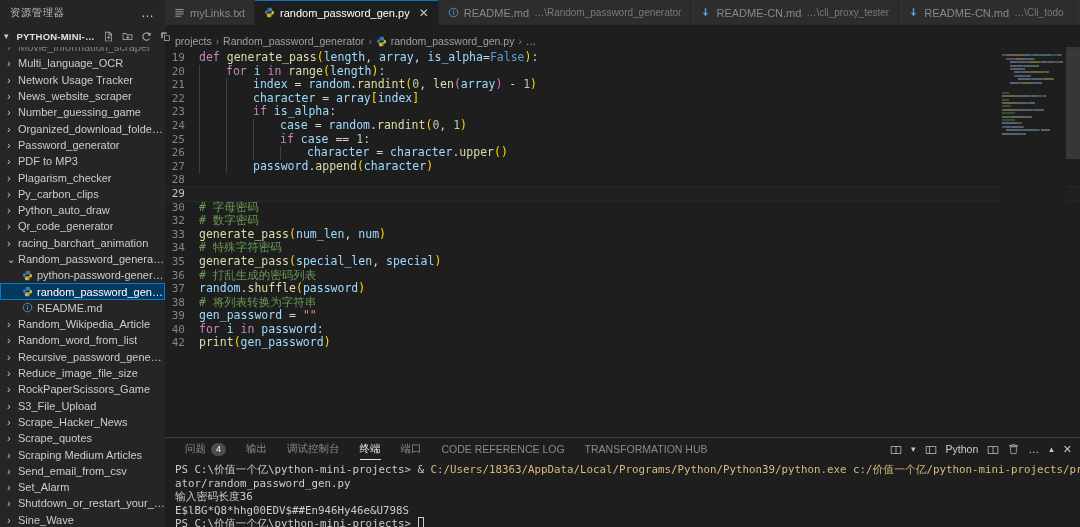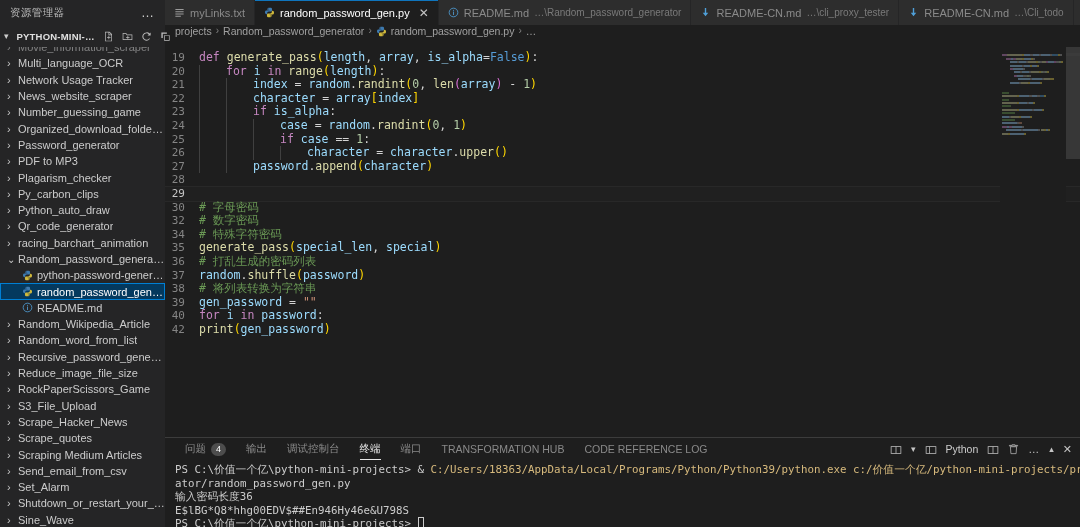--- a/index.html
+++ b/index.html
@@ -45,21 +45,21 @@
   .sb-actions {
     width: 165px; flex: 0 0 165px; background: #252526;
     display: flex; align-items: center; gap: 8px; padding: 0 8px 0 4px;
     color: #cccccc;
   }
   .sb-actions .chev { font-size: 9px; color:#cccccc; }
   .sb-actions .proj { font-size: 9.5px; font-weight: bold; color:#e0e0e0; letter-spacing:.2px; flex:0 0 auto;}
   .sb-actions .ai { font-size: 11px; color:#cfcfcf; opacity:.95 }
 
   .breadcrumbs {
-    flex: 1; background: #1e1e1e; display:flex; align-items:flex-start; gap:4px;
+    flex: 1; background: #1e1e1e; display:flex; align-items:flex-end; gap:4px;
     padding: 0 10px; font-size: 10.5px; color:#a0a0a0; white-space: nowrap; overflow: hidden;
   }
   .breadcrumbs .sep { color: #808080; font-size: 10px; }
 
   
   .body { flex: 1; display: flex; min-height: 0; }
 
   
   .sidebar {
     width: 165px; flex: 0 0 165px; background: #252526;
@@ -379,20 +379,21 @@
             <div class="cline"><span class="ln">22</span><span class="code"><span class="ind" style="width: 27px;"></span><span class="ind" style="width: 27px;"></span><span class="var">character </span><span class="op">= </span><span class="var">array</span><span class="pn">[</span><span class="var">index</span><span class="pn">]</span></span></div>
             <div class="cline"><span class="ln">23</span><span class="code"><span class="ind" style="width: 27px;"></span><span class="ind" style="width: 27px;"></span><span class="kw">if </span><span class="var">is_alpha</span><span class="op">:</span></span></div>
             <div class="cline"><span class="ln">24</span><span class="code"><span class="ind" style="width: 27px;"></span><span class="ind" style="width: 27px;"></span><span class="ind" style="width: 27px;"></span><span class="var">case </span><span class="op">= </span><span class="var">random</span><span class="op">.</span><span class="fn">randint</span><span class="pn">(</span><span class="num">0</span><span class="op">, </span><span class="num">1</span><span class="pn">)</span></span></div>
             <div class="cline"><span class="ln">25</span><span class="code"><span class="ind" style="width: 27px;"></span><span class="ind" style="width: 27px;"></span><span class="ind" style="width: 27px;"></span><span class="kw">if </span><span class="var">case </span><span class="op">== </span><span class="num">1</span><span class="op">:</span></span></div>
             <div class="cline"><span class="ln">26</span><span class="code"><span class="ind" style="width: 27px;"></span><span class="ind" style="width: 27px;"></span><span class="ind" style="width: 27px;"></span><span class="ind" style="width: 27px;"></span><span class="var">character </span><span class="op">= </span><span class="var">character</span><span class="op">.</span><span class="fn">upper</span><span class="pn">(</span><span class="pn">)</span></span></div>
             <div class="cline"><span class="ln">27</span><span class="code"><span class="ind" style="width: 27px;"></span><span class="ind" style="width: 27px;"></span><span class="var">password</span><span class="op">.</span><span class="fn">append</span><span class="pn">(</span><span class="var">character</span><span class="pn">)</span></span></div>
             <div class="cline"><span class="ln">28</span><span class="code"></span></div>
             <div class="cline active" style="outline: rgb(40, 40, 40) solid 1px; background: rgb(32, 32, 32);"><span class="ln">29</span><span class="code"></span></div>
             <div class="cline"><span class="ln">30</span><span class="code"><span class="cmt"># 字母密码</span></span></div>
             <div class="cline"><span class="ln">32</span><span class="code"><span class="cmt"># 数字密码</span></span></div>
+            <div class="cline"><span class="ln">33</span><span class="code"><span class="fn">generate_pass</span><span class="pn">(</span><span class="var">num_len</span><span class="op">, </span><span class="var">num</span><span class="pn">)</span></span></div>
             <div class="cline"><span class="ln">34</span><span class="code"><span class="cmt"># 特殊字符密码</span></span></div>
             <div class="cline"><span class="ln">35</span><span class="code"><span class="fn">generate_pass</span><span class="pn">(</span><span class="var">special_len</span><span class="op">, </span><span class="var">special</span><span class="pn">)</span></span></div>
             <div class="cline"><span class="ln">36</span><span class="code"><span class="cmt"># 打乱生成的密码列表</span></span></div>
             <div class="cline"><span class="ln">37</span><span class="code"><span class="var">random</span><span class="op">.</span><span class="fn">shuffle</span><span class="pn">(</span><span class="var">password</span><span class="pn">)</span></span></div>
             <div class="cline"><span class="ln">38</span><span class="code"><span class="cmt"># 将列表转换为字符串</span></span></div>
             <div class="cline"><span class="ln">39</span><span class="code"><span class="var">gen_password </span><span class="op">= </span><span class="str">""</span></span></div>
             <div class="cline"><span class="ln">40</span><span class="code"><span class="kw">for </span><span class="var">i </span><span class="kw">in </span><span class="var">password</span><span class="op">:</span></span></div>
             <div class="cline"><span class="ln">42</span><span class="code"><span class="fn">print</span><span class="pn">(</span><span class="var">gen_password</span><span class="pn">)</span></span></div>
           </div>
         <div class="mmslider"></div>
@@ -540,24 +541,24 @@
               <div class="ptab">
                 <span>调试控制台</span>
               </div>
               <div class="ptab active">
                 <span>终端</span>
               </div>
               <div class="ptab">
                 <span>端口</span>
               </div>
               <div class="ptab">
+                <span>CODE REFERENCE LOG</span>
+              </div>
+              <div class="ptab">
                 <span>TRANSFORMATION HUB</span>
-              </div>
-              <div class="ptab">
-                <span>CODE REFERENCE LOG</span>
               </div>
             </div>
           <div class="panelactions">
             <span>
               <svg class="svgico" width="12" height="12" viewBox="0 0 16 16">
                   <rect x="1.5" y="3.5" width="13" height="9" fill="none" stroke="#c5c5c5"></rect>
                   <line x1="8" y1="3.5" x2="8" y2="12.5" stroke="#c5c5c5"></line>
                 </svg>
             </span>
             <span style="font-size:9px">▾</span>

